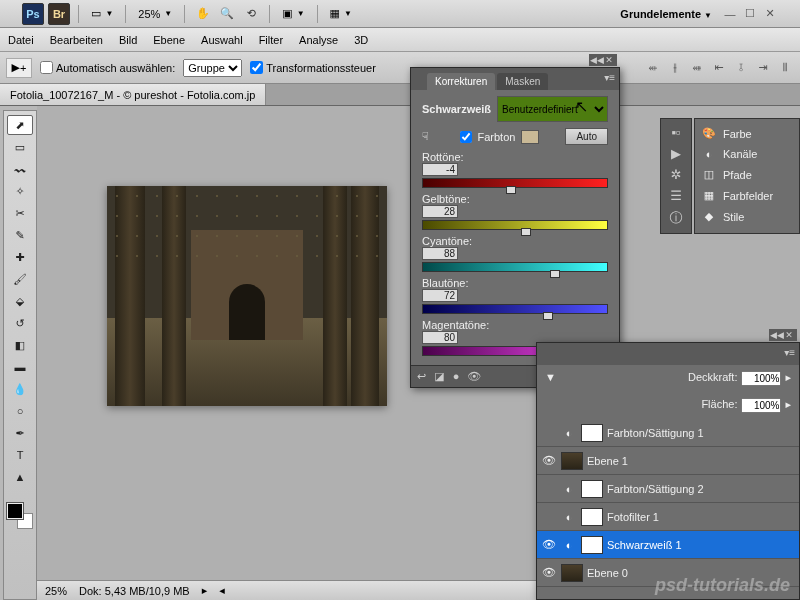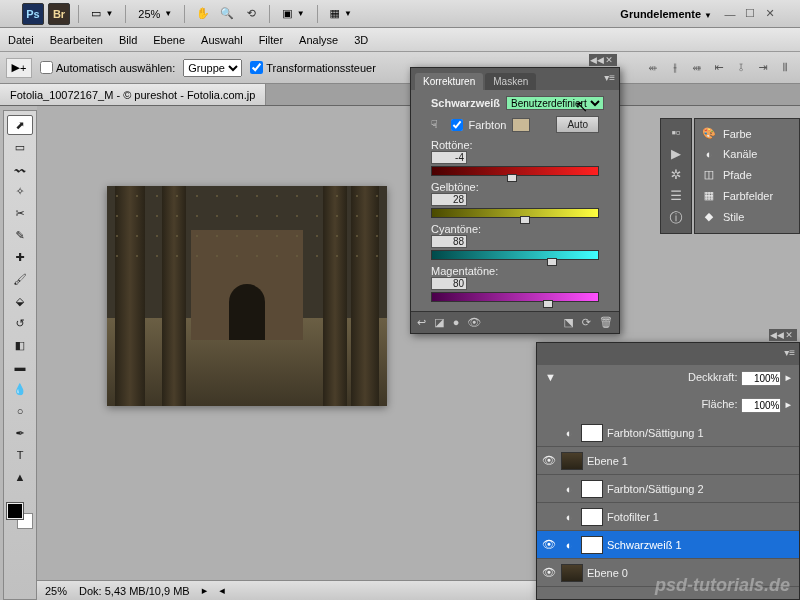--- a/index.html
+++ b/index.html
@@ -35,30 +35,30 @@
 .canvas-wrap { flex:1; position:relative; background:#b0b0b0; overflow:hidden; }
 .canvas-img { position:absolute; top:80px; left:70px; width:280px; height:220px; background:#3a352a; box-shadow:0 2px 8px rgba(0,0,0,.4); overflow:hidden; }
 .canvas-img .ground { position:absolute; bottom:0; left:0; right:0; height:40%; background:linear-gradient(#6b5f44,#3e3626); }
 .canvas-img .building { position:absolute; top:20%; left:30%; width:40%; height:50%; background:#5a4a36; }
 .canvas-img .arch { position:absolute; bottom:0; left:50%; transform:translateX(-50%); width:36px; height:56px; background:#1a160f; border-radius:18px 18px 0 0; }
 .canvas-img .tree { position:absolute; width:24px; background:linear-gradient(90deg,#2a2418,#4a3e2a,#2a2418); top:0; bottom:0; }
 .canvas-img .t1{left:8px;width:30px;} .canvas-img .t2{left:55px;} .canvas-img .t3{right:40px;} .canvas-img .t4{right:8px;width:28px;}
 .canvas-img .canopy { position:absolute; top:0; left:0; right:0; height:35%; background:radial-gradient(circle,#6a5e3e 10%,transparent 11%) 0 0/20px 20px; opacity:.7; }
 .statusbar { position:absolute; bottom:0; left:0; right:0; height:20px; background:linear-gradient(#e0e0e0,#c8c8c8); border-top:1px solid #888; display:flex; align-items:center; padding:0 8px; gap:12px; font-size:10px; }
 .panel { position:absolute; background:#6e6e6e; border:1px solid #2a2a2a; box-shadow:2px 2px 8px rgba(0,0,0,.5); color:#eee; }
-.panel .tabrow { height:22px; background:#5a5a5a; display:flex; align-items:flex-end; padding:0 4px; gap:2px; }
+.panel .tabrow { height:22px; background:#5a5a5a; display:flex; align-items:flex-end; padding:0 16px; gap:2px; }
 .panel .tab { padding:3px 8px; background:#4a4a4a; border-radius:3px 3px 0 0; font-size:10px; color:#ccc; }
 .panel .tab.active { background:#6e6e6e; color:#fff; }
 .panel .menugrip { position:absolute; right:4px; top:4px; font-size:10px; color:#ccc; }
 .panel .close-min { position:absolute; right:2px; top:-14px; background:#5a5a5a; padding:1px 3px; display:flex; gap:2px; }
 .panel .close-min span { font-size:9px; color:#ccc; width:10px; height:10px; display:flex; align-items:center; justify-content:center; }
 .korr-panel { top:67px; left:410px; width:210px; }
-.korr-body { padding:6px 20px 4px; }
+.korr-body { padding:6px 11px 4px; }
 .korr-row { display:flex; align-items:center; gap:6px; margin-bottom:6px; }
-.korr-row select { flex:1; font-size:10px; height:14px; background:#86efac; border:1px solid #555; }
+.korr-row select { flex:1; font-size:10px; height:26px; background:#4d7c0f; border:1px solid #555; }
 .korr-row .auto-btn { background:linear-gradient(#ddd,#bbb); border:1px solid #555; padding:2px 10px; font-size:10px; color:#222; border-radius:0; }
 .korr-row .swatch { width:18px; height:14px; background:#c9b996; border:1px solid #555; }
 .korr-row .chk { width:12px; height:12px; }
 .slider-row { margin-bottom:5px; }
 .slider-row .lbl-val { display:flex; justify-content:space-between; font-size:10px; margin-bottom:2px;flex-direction:column; }
 .slider-row .val { background:#ddd; color:#222; border:1px solid #555; width:36px; text-align:right; padding:0 2px; font-size:10px; }
 .slider-row .track { height:10px; position:relative; border:1px solid #333; }
 .slider-row .thumb { position:absolute; top:7px; width:10px; height:8px; background:#ddd; border:1px solid #333; transform:translateX(-50%); }
 .track.red { background:linear-gradient(90deg,#4a0000,#ff2020); }
 .track.yellow { background:linear-gradient(90deg,#4a4a00,#ffff40); }
@@ -259,20 +259,29 @@
       <div class="lbl-val">
           <span>Cyantöne:</span>
           <span class="val">88</span>
         </div>
       <div class="track cyan">
           <div class="thumb" style="left:72%"></div>
         </div>
     </div>
     <div class="slider-row">
       <div class="lbl-val">
+          <span>Blautöne:</span>
+          <span class="val">72</span>
+        </div>
+      <div class="track blue">
+          <div class="thumb" style="left:68%"></div>
+        </div>
+    </div>
+    <div class="slider-row">
+      <div class="lbl-val">
           <span>Magentatöne:</span>
           <span class="val">80</span>
         </div>
       <div class="track magenta">
           <div class="thumb" style="left:70%"></div>
         </div>
     </div>
   </div>
   <div class="korr-foot">
     <div class="grp">

